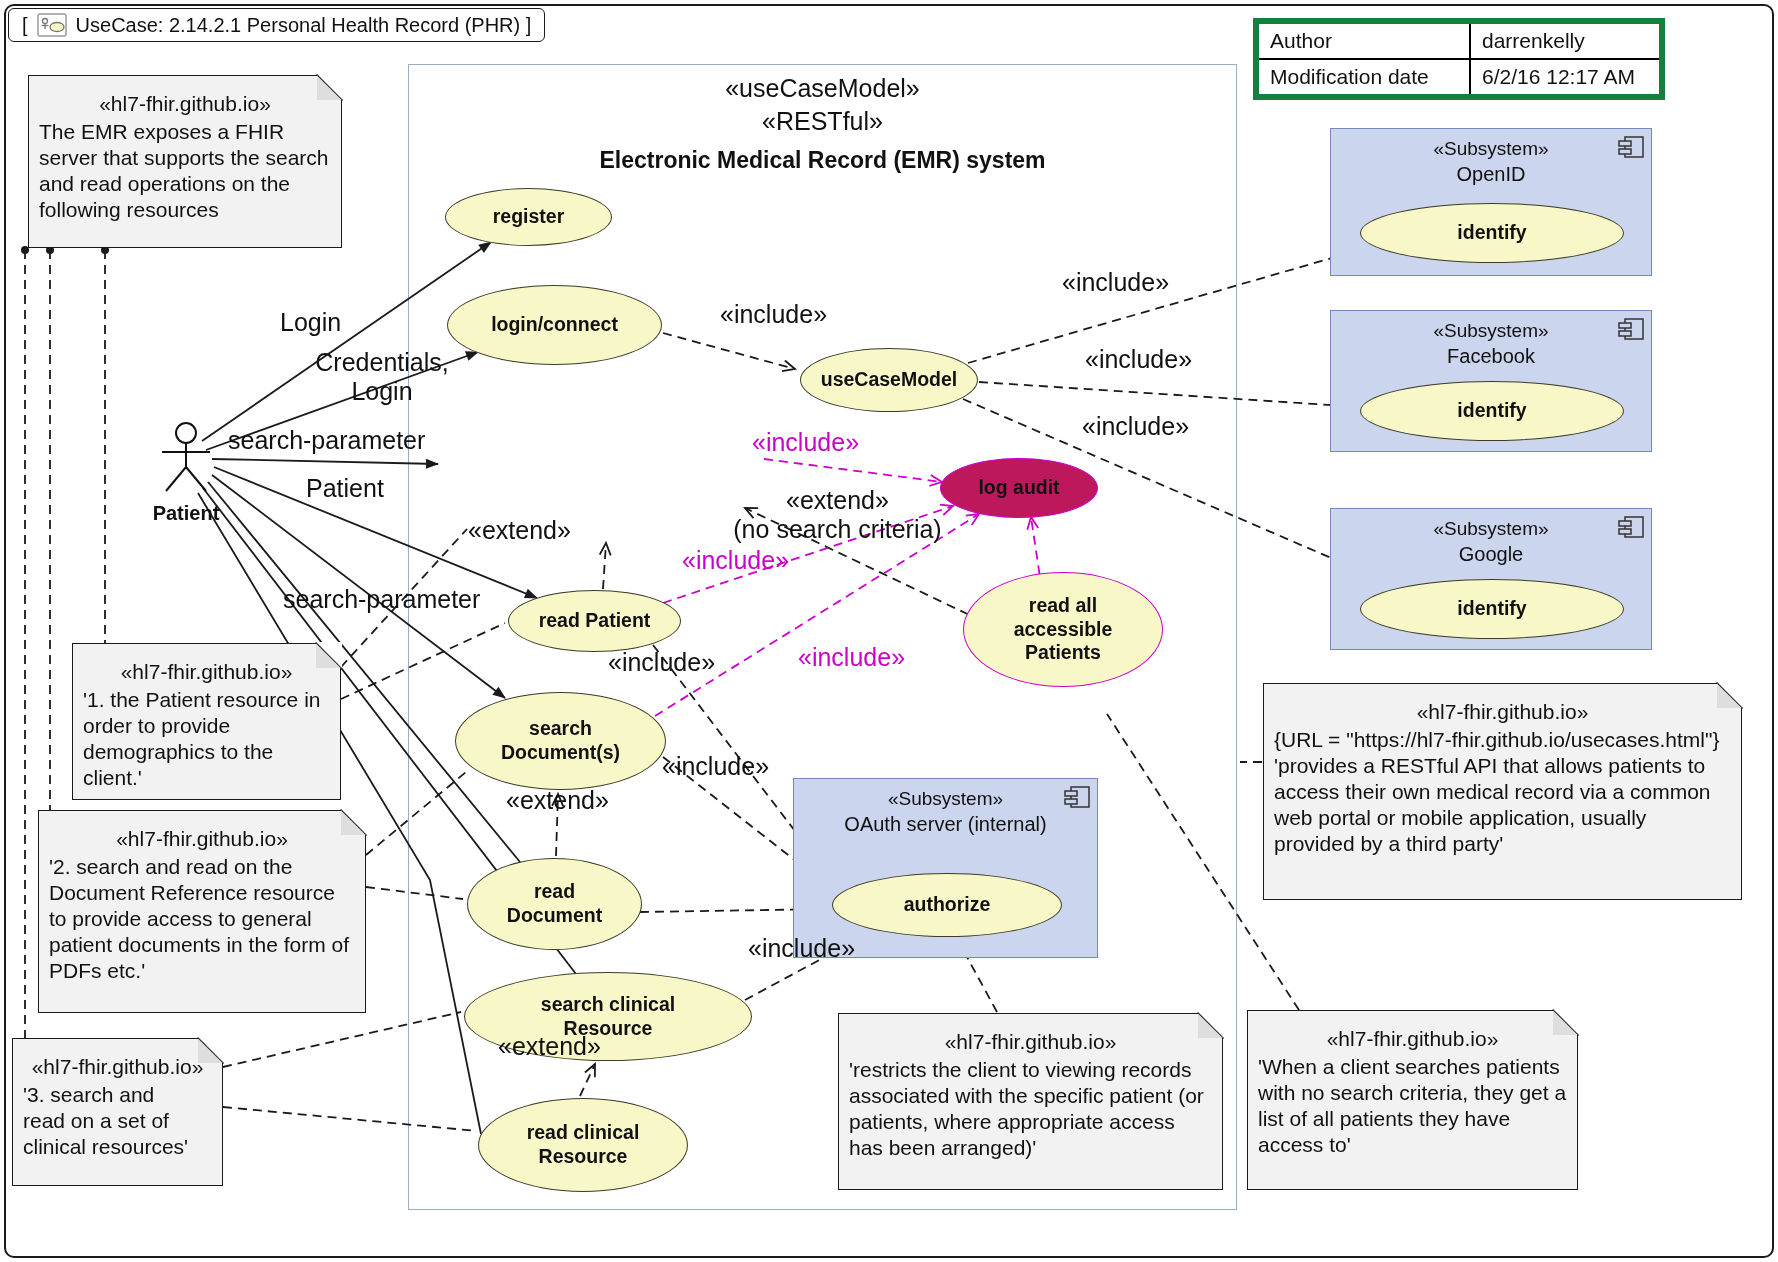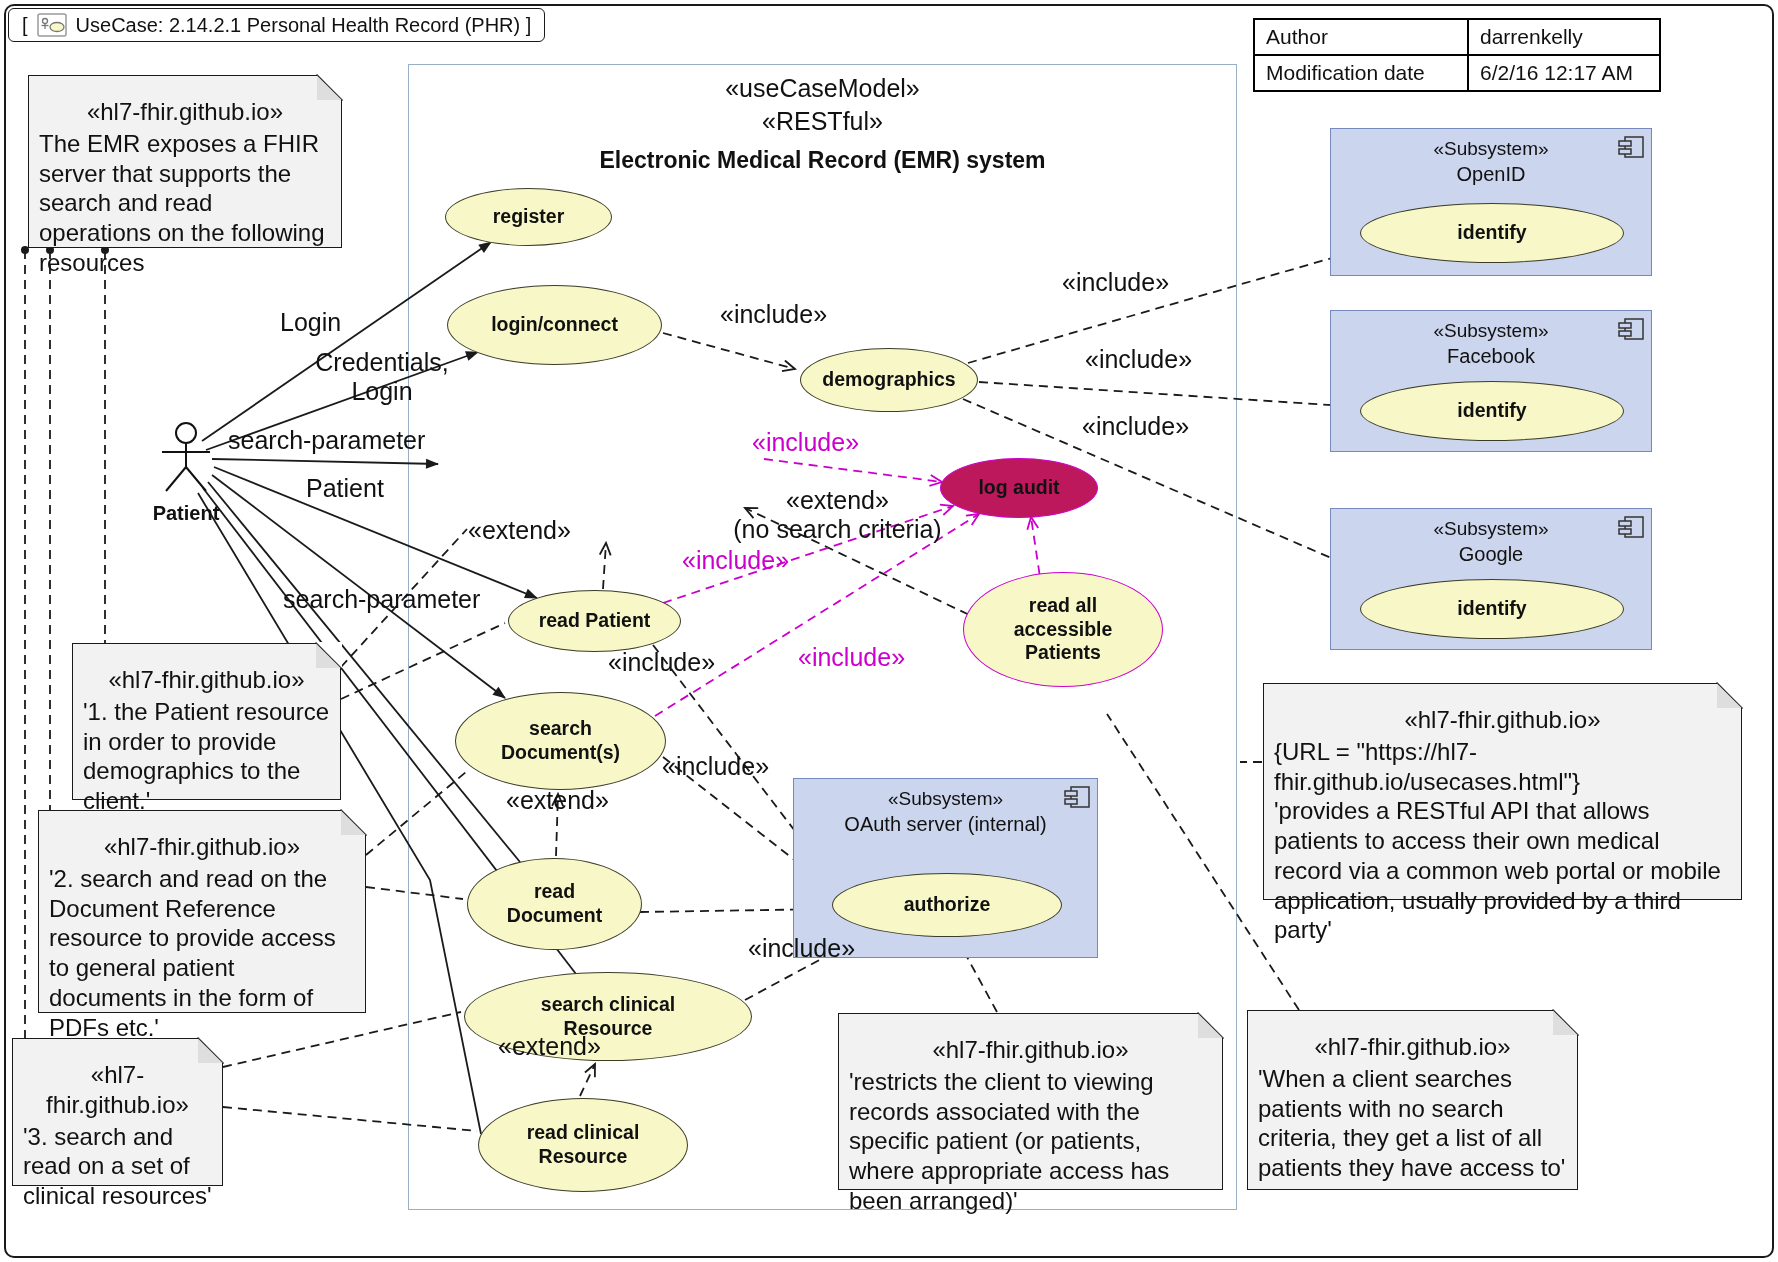--- a/index.html
+++ b/index.html
@@ -32,21 +32,21 @@
   .uc.big{padding:4px 0}
 
   
   .subsystem{position:absolute;background:var(--subsystem-fill,#ccd5ee);border:1.8px solid var(--subsystem-border,#7589bd);z-index:2}
   .ss-stereo{text-align:center;font-size:19px;margin-top:9px}
   .ss-name{text-align:center;font-size:20px;font-weight:normal;margin-top:3px}
   .comp-icon{position:absolute;right:7px;top:7px}
 
   
   .note{position:absolute;background:var(--note-fill,#f2f2f2);border:1.6px solid #1a1a1a;z-index:2;
-        padding:21px 10px;font-size:24px;line-height:1.24}
+        padding:15px 10px;font-size:21px;line-height:1.24}
   .note-tag{text-align:center;margin-bottom:2px}
   .note-url{white-space:pre-line}
   .note-body{white-space:pre-line}
   .fold{position:absolute;top:-1.6px;right:-1.6px;width:26px;height:26px;background:#fff}
   .fold:before{content:"";position:absolute;left:0;top:0;width:0;height:0;
                border-left:26px solid #dedede;border-top:26px solid transparent}
   .fold:after{content:"";position:absolute;left:0;top:0;width:37px;height:0;
               border-top:1.6px solid #1a1a1a;transform:rotate(45deg);transform-origin:0 0}
 
   
@@ -56,21 +56,21 @@
 
   
   .actor-node{position:absolute;z-index:2;text-align:center}
   .actor-label{font-weight:bold;font-size:20px;margin-top:2px}
 
   
   .title-tab{position:absolute;display:flex;align-items:center;gap:9px;border:1.8px solid #1a1a1a;
              border-radius:6px;padding:4px 13px;font-size:20px;z-index:5;background:#fff}
 
   
-  .props{position:absolute;border-collapse:collapse;z-index:5;font-size:21px;background:#fff;border:2px solid #15803d}
+  .props{position:absolute;border-collapse:collapse;z-index:5;font-size:21px;background:#fff;border:6px solid #15803d}
   .props td{border:2px solid #000;padding:5px 11px}
   .props td.k{width:214px}
   .props td.v{width:192px}
 </style>
 </head>
 <body>
 
 <div class="canvas">
   <div class="page-border"></div>
 
@@ -174,21 +174,21 @@
     <div class="actor-label">Patient</div>
   </div>
 
   <div class="uc" style="left:447px;top:285px;width:215px;height:80px">
     <span class="uc-label">login/connect</span>
   </div>
   <div class="uc" style="left:445px;top:188px;width:167px;height:58px">
     <span class="uc-label">register</span>
   </div>
   <div class="uc" style="left:800px;top:348px;width:178px;height:64px">
-    <span class="uc-label">demographics</span>
+    <span class="uc-label">useCaseModel</span>
   </div>
   <div class="uc" style="left:508px;top:590px;width:173px;height:62px">
     <span class="uc-label">read Patient</span>
   </div>
   <div class="uc" style="left:455px;top:692px;width:211px;height:98px">
     <span class="uc-label">search
 Document(s)</span>
   </div>
   <div class="uc" style="left:467px;top:858px;width:175px;height:92px">
     <span class="uc-label">read

